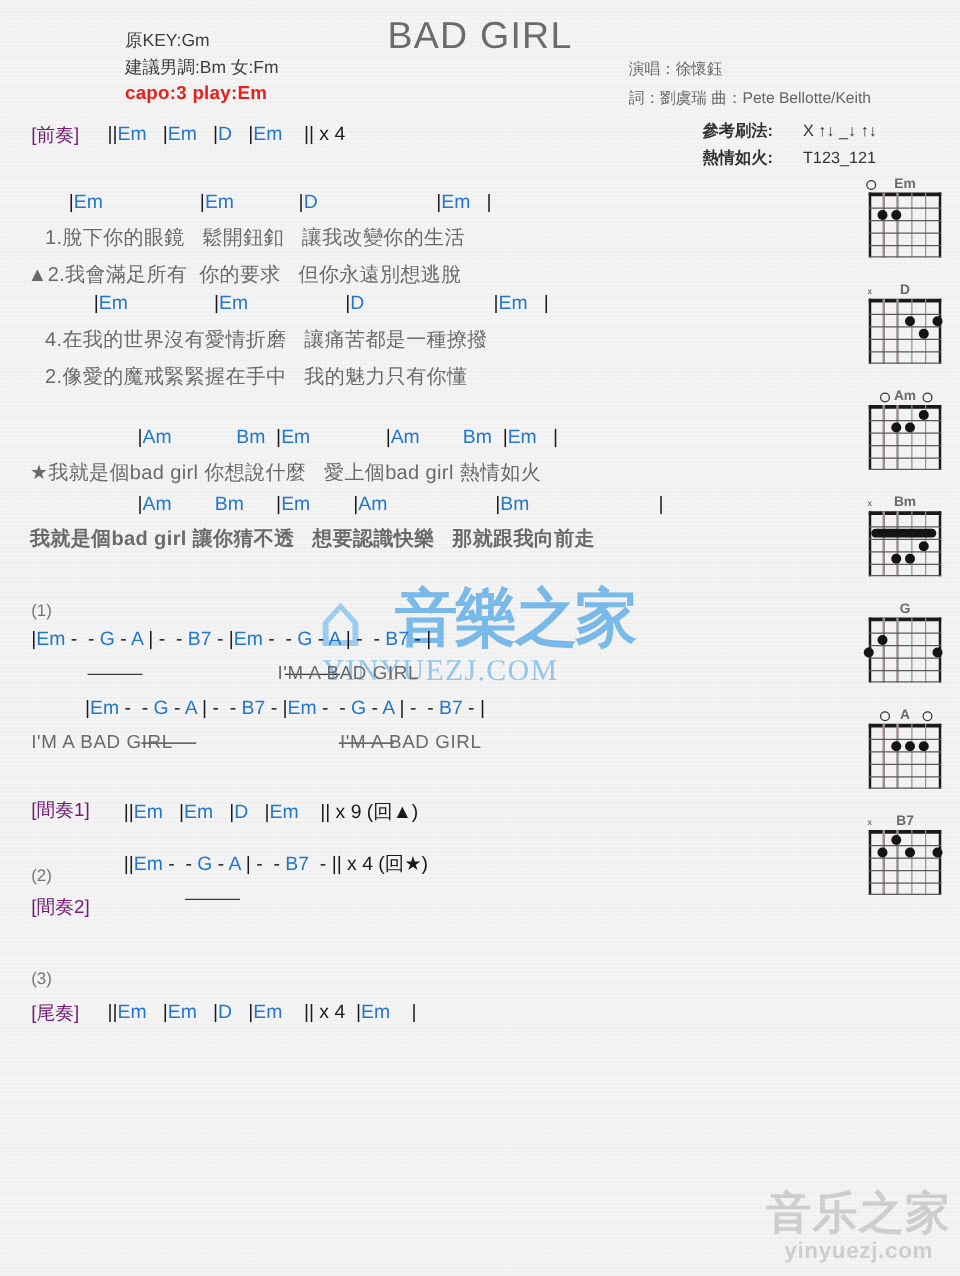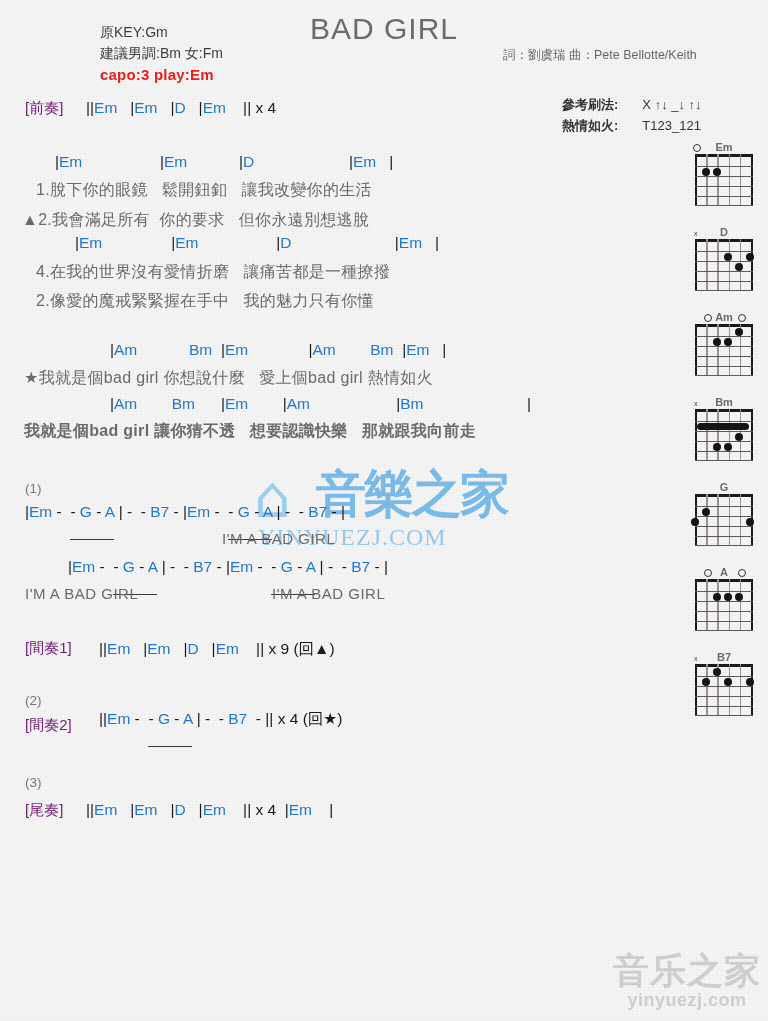--- a/index.html
+++ b/index.html
@@ -110,20 +110,21 @@
 
   <div class="title">BAD GIRL</div>
 
   <div class="keyblock">
     <div>原KEY:Gm</div>
     <div>建議男調:Bm 女:Fm</div>
     <div class="capo">capo:3 play:Em</div>
   </div>
 
   <div class="credits">
+    <div>演唱：徐懷鈺</div>
     <div>詞：劉虞瑞   曲：Pete Bellotte/Keith</div>
   </div>
 
   <div class="refblock">
     <div><span>參考刷法:</span><span class="val">X ↑↓ _↓ ↑↓</span></div>
     <div><span>熱情如火:</span><span class="val">T123_121</span></div>
   </div>
 
   <div class="row sect" style="left:25px;top:99px;">[前奏]</div>
   <div class="row chordrow" style="left:86px;top:99px;"><span class="pipe">||</span>Em<span class="pipe">   |</span>Em<span class="pipe">   |</span>D<span class="pipe">   |</span>Em<span class="pipe">    ||</span><span class="pipe"> x 4</span></div>
@@ -148,21 +149,21 @@
 
   <div class="row chordrow" style="left:68px;top:558px;"><span class="pipe">|</span>Em<span class="dash"> -  </span><span class="udl"><span class="dash">- </span>G <span class="dash">- </span>A</span><span class="dash"> |</span><span class="dash"> -  - </span>B7<span class="dash"> - </span><span class="pipe">|</span>Em<span class="dash"> -  </span><span class="udl"><span class="dash">- </span>G <span class="dash">- </span>A</span><span class="dash"> |</span><span class="dash"> -  - </span>B7<span class="dash"> - </span><span class="pipe">|</span></div>
   <div class="row eng" style="left:25px;top:585px;">I'M A BAD GIRL</div>
   <div class="row eng" style="left:272px;top:585px;">I'M A BAD GIRL</div>
 
   <div class="row sect" style="left:25px;top:639px;">[間奏1]</div>
   <div class="row chordrow" style="left:99px;top:639px;"><span class="pipe">||</span>Em<span class="pipe">   |</span>Em<span class="pipe">   |</span>D<span class="pipe">   |</span>Em<span class="pipe">    ||</span><span class="pipe"> x 9 (回▲)</span></div>
 
   <div class="row num" style="left:25px;top:693px;">(2)</div>
   <div class="row sect" style="left:25px;top:716px;">[間奏2]</div>
-  <div class="row chordrow" style="left:99px;top:709px;"><span class="pipe">||</span>Em<span class="dash"> -  </span><span class="udl"><span class="dash">- </span>G <span class="dash">- </span>A</span><span class="dash"> |</span><span class="dash"> -  - </span>B7<span class="dash">  - </span><span class="pipe">||</span><span class="pipe"> x 4 (回★)</span></div>
+  <div class="row chordrow" style="left:99px;top:681px;"><span class="pipe">||</span>Em<span class="dash"> -  </span><span class="udl"><span class="dash">- </span>G <span class="dash">- </span>A</span><span class="dash"> |</span><span class="dash"> -  - </span>B7<span class="dash">  - </span><span class="pipe">||</span><span class="pipe"> x 4 (回★)</span></div>
 
   <div class="row num" style="left:25px;top:775px;">(3)</div>
   <div class="row sect" style="left:25px;top:801px;">[尾奏]</div>
   <div class="row chordrow" style="left:86px;top:801px;"><span class="pipe">||</span>Em<span class="pipe">   |</span>Em<span class="pipe">   |</span>D<span class="pipe">   |</span>Em<span class="pipe">    ||</span><span class="pipe"> x 4  |</span>Em<span class="pipe">    |</span></div>
 
 </div>
 
 <div class="diagrams">
 
   <div class="diag">

